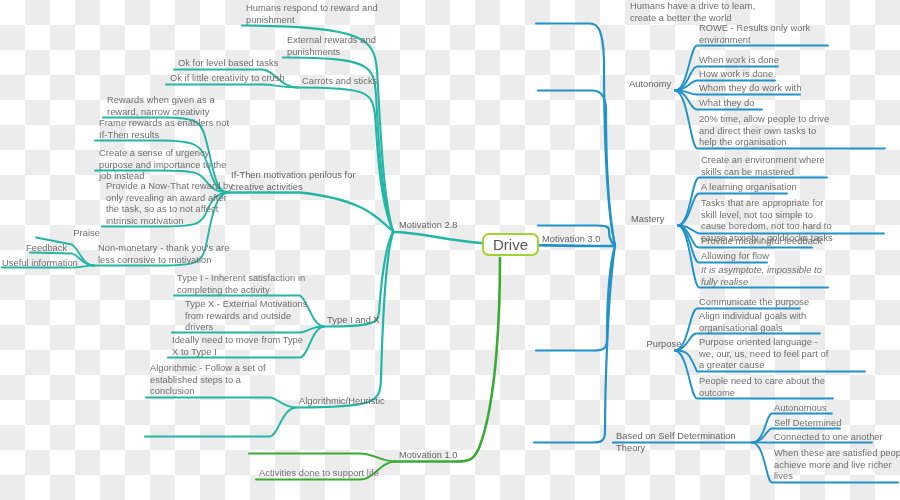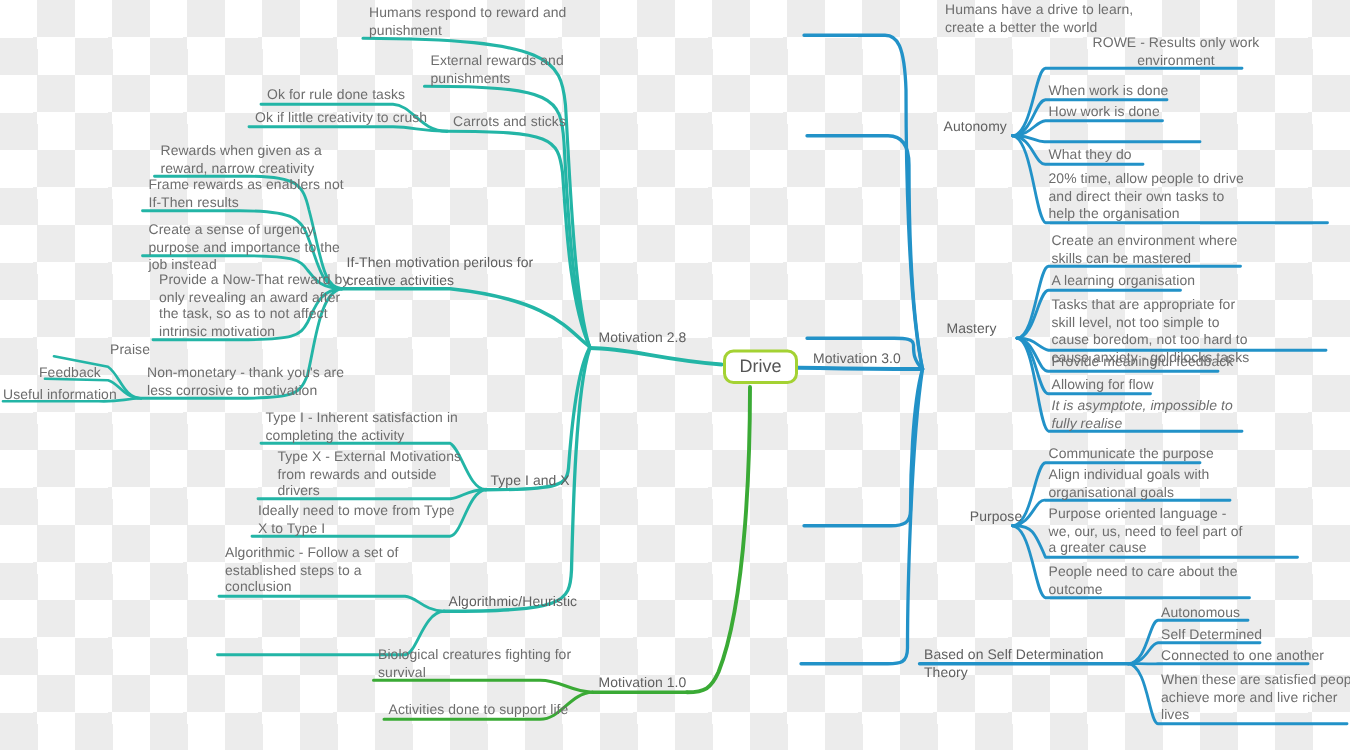--- a/index.html
+++ b/index.html
@@ -22,21 +22,21 @@
   }
   .node.r{text-align:left;}
   .node.l{text-align:left;}
   .branch-node{color:#5f5f5f;}
   .central{
     position:absolute;
     border:2px solid #a4d233;
     border-radius:7px;
     background:#ffffff;
     color:#555;
-    font-size:12px;
+    font-size:15px;
     padding:4px 9px;
     text-align:left;
     line-height:11px;
   }
 </style>
 </head>
 <body>
 
 <div id="map">
 
@@ -128,21 +128,21 @@
         <path d="M752,442.5 L 613,442.5" stroke-width="2.2"></path>
       </g>
     </g>
   </svg>
 
   <div class="node l" style="left:246px;top:3px;width:180px;">Humans respond to reward and
 punishment</div>
   <div class="node l" style="left:287px;top:35px;width:155px;">External rewards and
 punishments</div>
   <div class="node l" style="left:302px;top:76px;width:120px;">Carrots and sticks</div>
-  <div class="node l" style="left:178px;top:58px;width:150px;">Ok for rule done tasks</div>
+  <div class="node l" style="left:178px;top:58px;width:150px;">Ok for level based tasks</div>
   <div class="node l" style="left:170px;top:73px;width:160px;">Ok if little creativity to crush</div>
 
   <div class="node l" style="left:107px;top:95px;width:165px;">Rewards when given as a
 reward, narrow creativity</div>
   <div class="node l" style="left:99px;top:118px;width:170px;">Frame rewards as enablers not
 If-Then results</div>
   <div class="node l" style="left:99px;top:148px;width:165px;">Create a sense of urgency,
 purpose and importance to the
 job instead</div>
   <div class="node l" style="left:106px;top:181px;width:165px;">Provide a Now-That reward by
@@ -166,36 +166,35 @@
 X to Type I</div>
   <div class="node l branch-node" style="left:327px;top:315px;width:100px;">Type I and X</div>
 
   <div class="node l" style="left:150px;top:363px;width:160px;">Algorithmic - Follow a set of
 established steps to a
 conclusion</div>
   <div class="node l branch-node" style="left:299px;top:396px;width:110px;">Algorithmic/Heuristic</div>
 
   <div class="node l branch-node" style="left:399px;top:220px;width:95px;">Motivation 2.8</div>
 
-  <div class="node l" style="left:252px;top:431px;width:175px;">Biological creatures fighting for
-survival</div>
   <div class="node l" style="left:259px;top:468px;width:170px;">Activities done to support life</div>
   <div class="node l branch-node" style="left:399px;top:450px;width:95px;">Motivation 1.0</div>
 
   <div class="central" style="left:482px;top:233px;">Drive</div>
 
   <div class="node r branch-node" style="left:542px;top:234px;width:95px;">Motivation 3.0</div>
 
   <div class="node r" style="left:630px;top:1px;width:180px;">Humans have a drive to learn,
 create a better the world</div>
   <div class="node r branch-node" style="left:629px;top:79px;width:70px;">Autonomy</div>
-  <div class="node r" style="left:699px;top:23px;width:170px;text-align:center;">ROWE - Results only work
+  <div class="node r" style="left:699px;top:23px;width:170px;">ROWE - Results only work
 environment</div>
   <div class="node r" style="left:699px;top:55px;width:150px;">When work is done</div>
   <div class="node r" style="left:699px;top:69px;width:150px;">How work is done</div>
+  <div class="node r" style="left:699px;top:83px;width:160px;">Whom they do work with</div>
   <div class="node r" style="left:699px;top:98px;width:150px;">What they do</div>
   <div class="node r" style="left:699px;top:114px;width:188px;">20% time, allow people to drive
 and direct their own tasks to
 help the organisation</div>
 
   <div class="node r branch-node" style="left:631px;top:214px;width:70px;">Mastery</div>
   <div class="node r" style="left:701px;top:155px;width:175px;">Create an environment where
 skills can be mastered</div>
   <div class="node r" style="left:701px;top:182px;width:160px;">A learning organisation</div>
   <div class="node r" style="left:701px;top:198px;width:186px;">Tasks that are appropriate for

